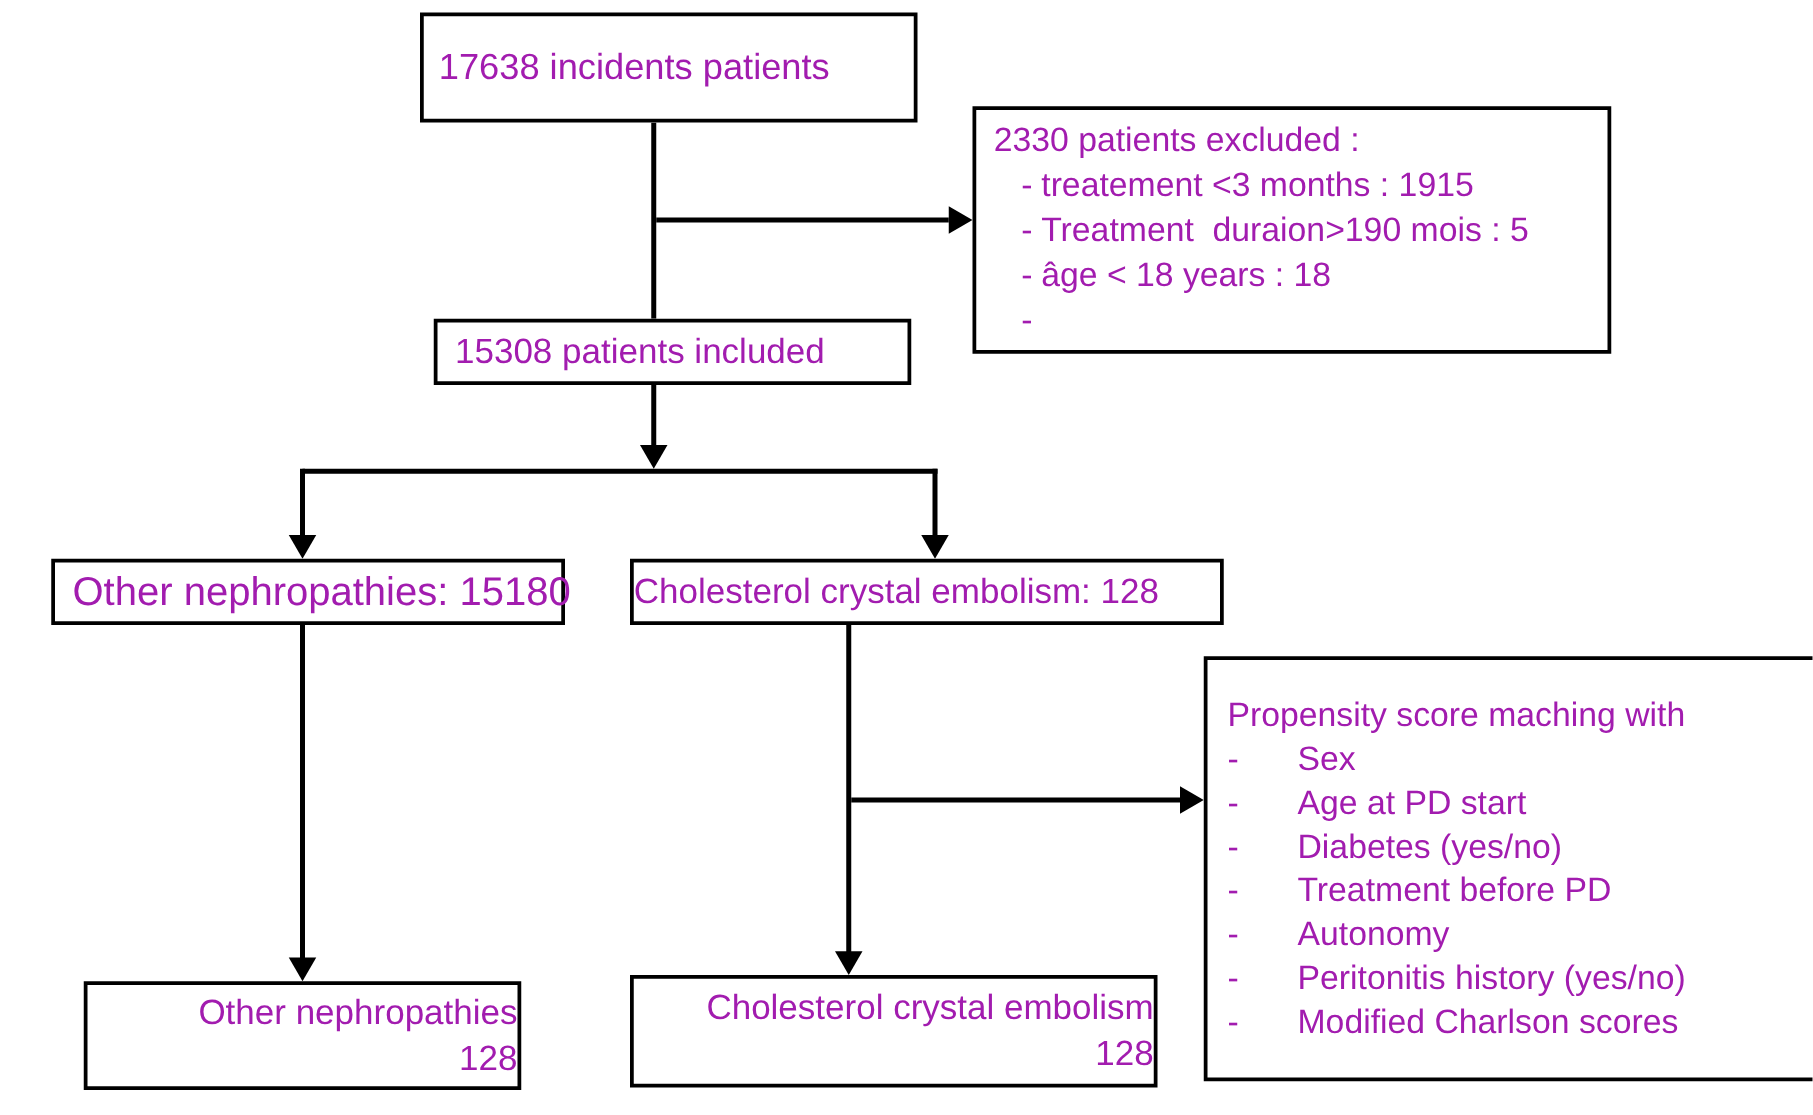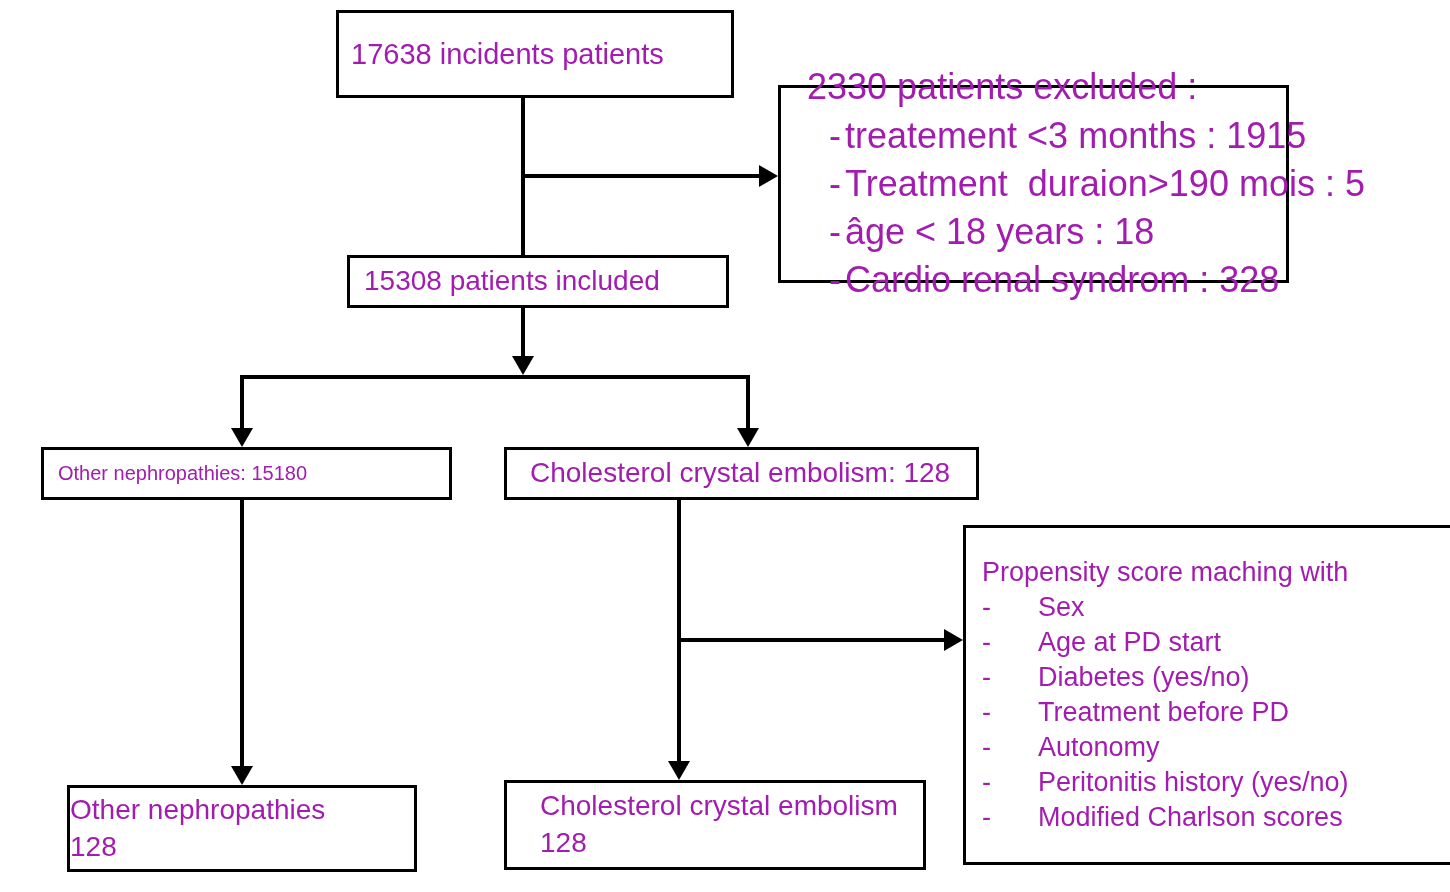--- a/index.html
+++ b/index.html
@@ -24,28 +24,28 @@
     background: #ffffff;
     display: flex;
     flex-direction: column;
     justify-content: center;
   }
   .node .line {
     white-space: pre;
     line-height: 1.32;
   }
   .txt-left   { text-align: left; }
-  .txt-center { text-align: left; }
+  .txt-center { text-align: right; }
 
   
   #node-cohort      { left: 302px; top: 10px;  width: 398px; height: 88px;  padding: 0 12px; font-size: 29px; }
-  #node-excluded    { left: 744px; top: 85px;  width: 511px; height: 198px; padding: 0 26px; font-size: 36px; }
+  #node-excluded    { left: 744px; top: 85px;  width: 511px; height: 198px; padding: 0 14px; font-size: 27px; }
   #node-included    { left: 313px; top: 255px; width: 382px; height: 53px;  padding: 0 14px; font-size: 28px; }
-  #node-other-top   { left: 7px;   top: 447px; width: 411px; height: 53px;  padding: 0 14px; font-size: 20px; }
-  #node-cce-top     { left: 470px; top: 447px; width: 475px; height: 53px;  padding: 0 23px; font-size: 28px; }
+  #node-other-top   { left: 7px;   top: 447px; width: 411px; height: 53px;  padding: 0 14px; font-size: 32px; }
+  #node-cce-top     { left: 470px; top: 447px; width: 475px; height: 53px;  padding: 0 0; font-size: 28px; }
   #node-propensity  { left: 929px; top: 525px; width: 506px; height: 340px; padding: 12px 16px; font-size: 27px; }
   #node-other-bot   { left: 33px;  top: 785px; width: 350px; height: 87px;  font-size: 28px; }
   #node-cce-bot     { left: 470px; top: 780px; width: 422px; height: 90px;  font-size: 28px; padding-left: 33px; }
 
   #node-propensity .line { line-height: 1.30; }
   #node-excluded  .line  { line-height: 1.34; }
 
   .bullet-row { display: flex; }
   .bullet-dash { width: 16px; flex: none; }
   .pp-dash { width: 56px; flex: none; }
@@ -115,21 +115,20 @@
     <div class="line bullet-row" style="padding-left:22px;">
       <span class="bullet-dash">-</span>
       <span>Treatment  duraion&gt;190 mois : 5</span>
     </div>
     <div class="line bullet-row" style="padding-left:22px;">
       <span class="bullet-dash">-</span>
       <span>âge &lt; 18 years : 18</span>
     </div>
     <div class="line bullet-row" style="padding-left:22px;">
       <span class="bullet-dash">-</span>
-      <span>Cardio renal syndrom : 328</span>
     </div>
   </div>
 
   <div class="node" id="node-included">
     <div class="line txt-left">15308 patients included</div>
   </div>
 
   <div class="node" id="node-other-top">
     <div class="line txt-left">Other nephropathies: 15180</div>
   </div>

